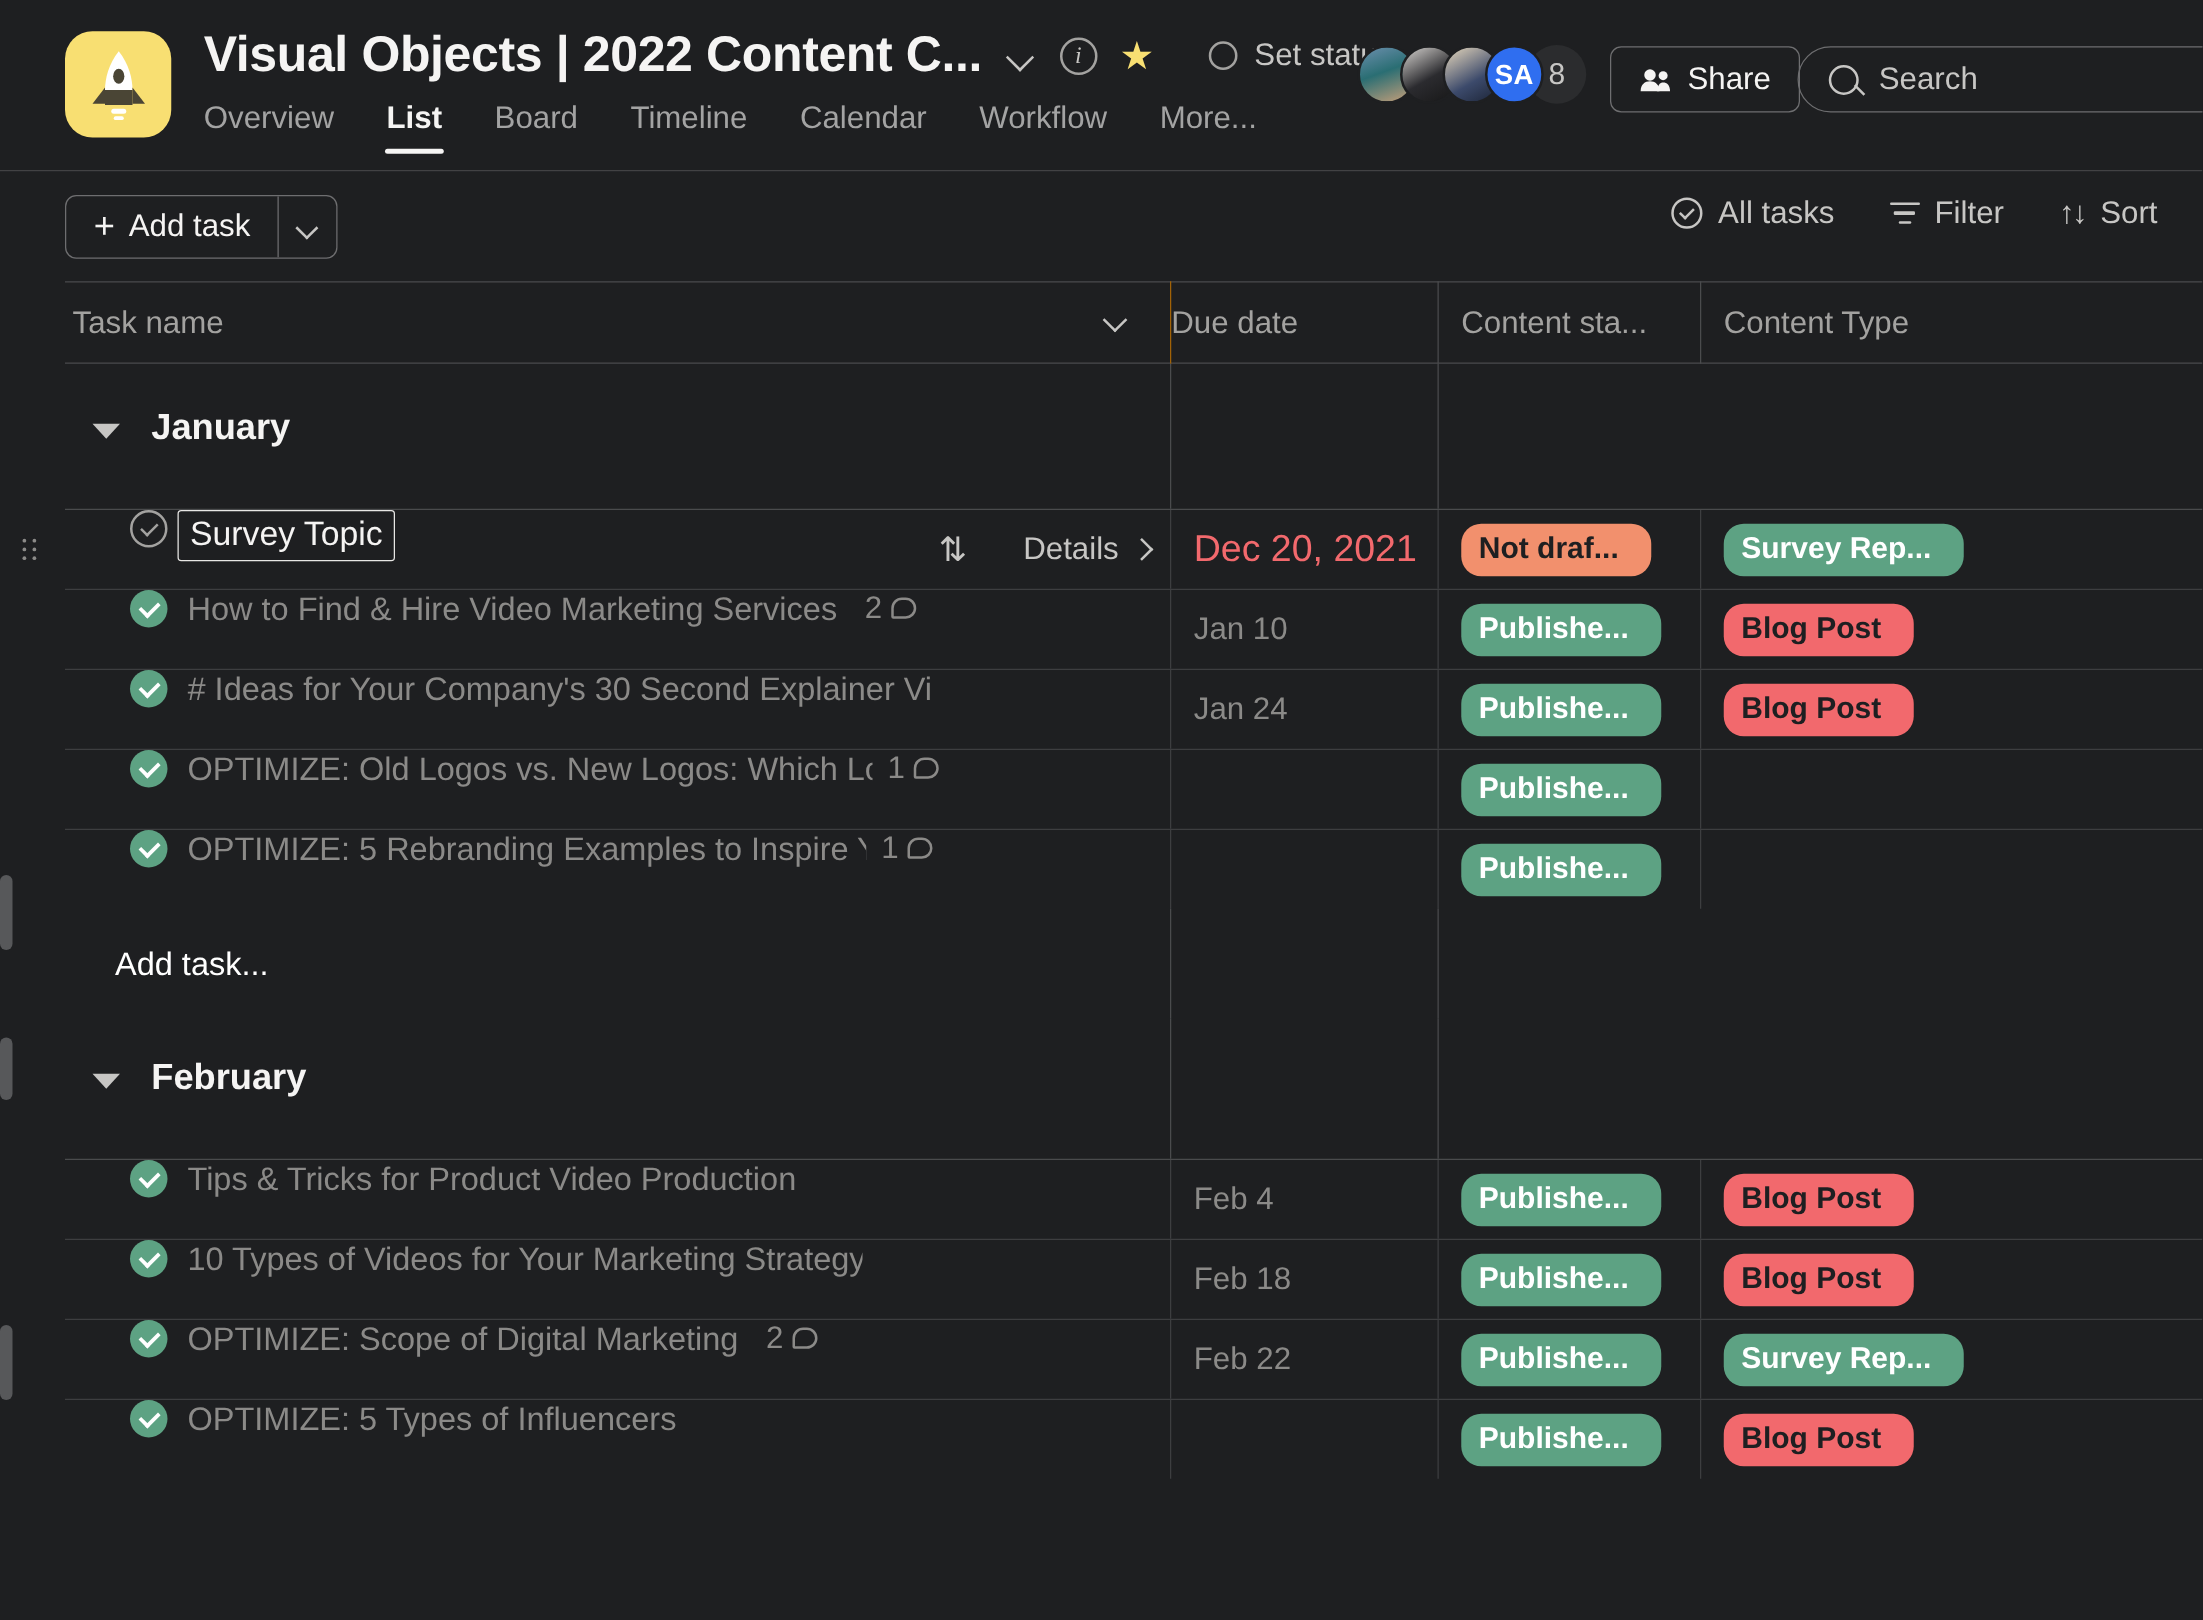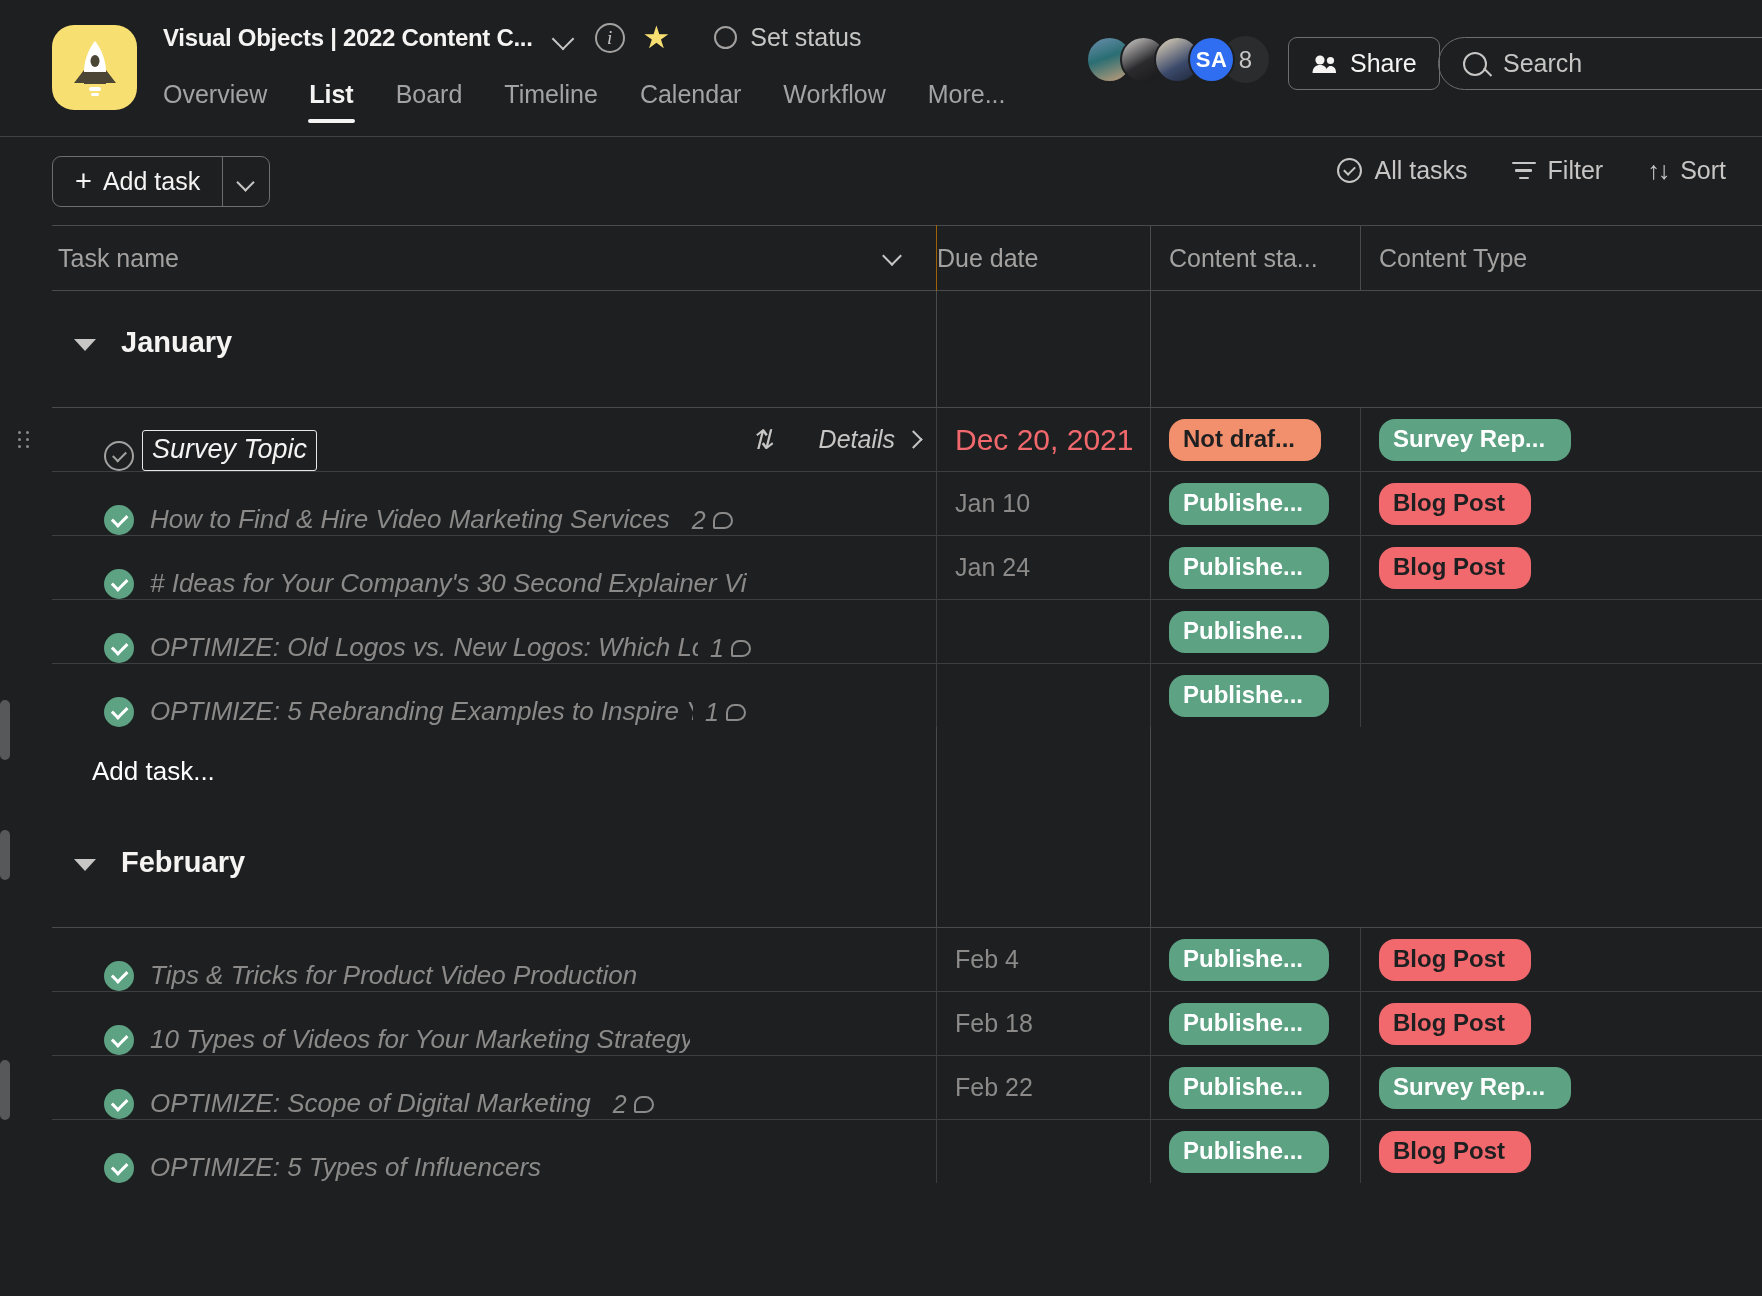--- a/index.html
+++ b/index.html
@@ -22,21 +22,21 @@
     position: absolute; left: 52px; top: 25px;
     width: 85px; height: 85px; border-radius: 22px;
     background: #f8df72;
     display: flex; align-items: center; justify-content: center;
   }
   .proj-title-row {
     position: absolute; left: 163px; top: 22px;
     display: flex; align-items: center; gap: 18px;
   }
   .proj-title {
-    font-size: 24px; font-weight: 700; color: #f5f4f3;
+    font-size: 40px; font-weight: 700; color: #f5f4f3;
     letter-spacing: -0.3px; white-space: nowrap;
   }
   .chev-dn {
     width: 26px; height: 26px; display:inline-block; position: relative;
   }
   .chev-dn::before{
     content:""; position:absolute; left:4px; top:6px;
     width:14px; height:14px; border-right:2.6px solid #c7c6c4;
     border-bottom:2.6px solid #c7c6c4; transform: rotate(45deg);
   }
@@ -175,23 +175,22 @@
     border-top:12px solid #c7c6c4; margin-top:48px; margin-left:22px; flex:none;
   }
   .group-name { font-size:29px; font-weight:700; color:#f5f4f3; margin-left:25px; margin-top:35px;}
 
   .row {
     display:flex; align-items:stretch; height:64px;
     border-top:1px solid #3d3e40; margin-left:52px; position:relative;
   }
   .row.first { border-top:1px solid #4a4b4d; }
   .row-name {
-    width:884px; display:flex; align-items:flex-end; gap:0; padding-left:6px;
+    width:884px; display:flex; align-items:flex-start; gap:0; padding-left:6px;
     position:relative;
-    font-style:italic;
   }
   .cell {
     display:flex; align-items:center; border-left:1px solid #3d3e40; padding-left:18px;
   }
   .cell.due { width:214px; }
   .cell.stat { width:210px; }
   .cell.type { width:402px; }
 
   .ck-done {
     width:30px; height:30px; border-radius:50%; background:#5da283; flex:none;

